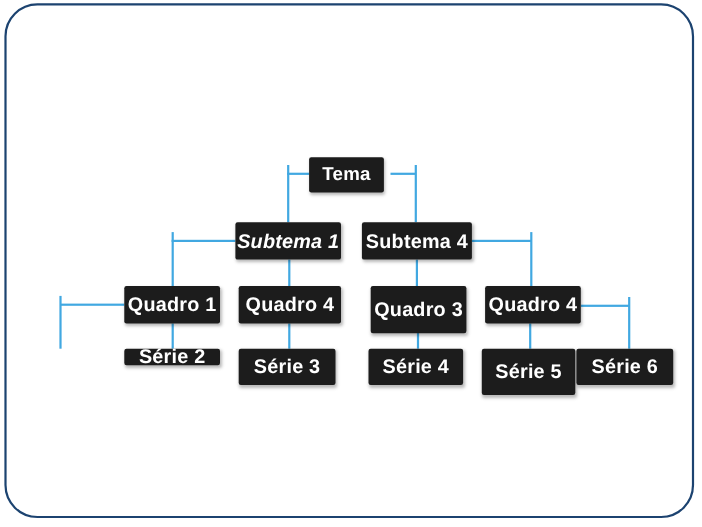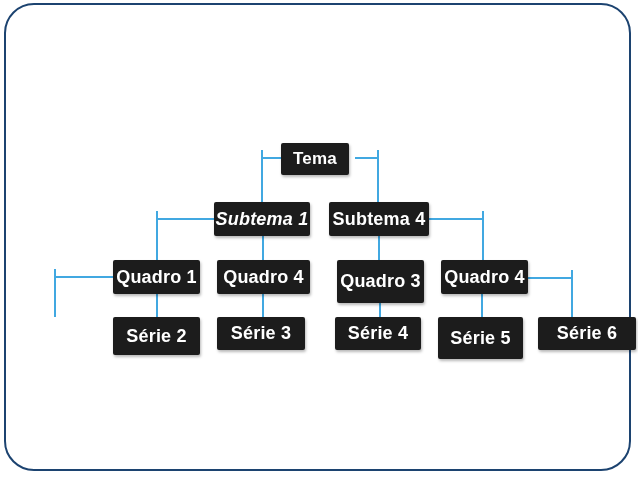--- a/index.html
+++ b/index.html
@@ -43,25 +43,25 @@
 
   
   #tema     {left:281px;top:143px;width:68px;height:32px;font-size:17px;}
   #subtema1 {left:214px;top:202px;width:96px;height:34px;font-style:italic;}
   #subtema2 {left:329px;top:202px;width:100px;height:34px;}
   #quadro1  {left:113px;top:260px;width:87px;height:34px;}
   #quadro2  {left:217px;top:260px;width:93px;height:34px;}
   #quadro3  {left:337px;top:260px;width:87px;height:43px;}
   #quadro4  {left:441px;top:260px;width:87px;height:34px;}
   #serie1   {left:13px; top:317px;width:82px;height:33px;}
-  #serie2   {left:113px;top:317px;width:87px;height:38px;text-align:center;}
+  #serie2   {left:113px;top:317px;width:87px;height:15px;text-align:center;}
   #serie3   {left:217px;top:317px;width:88px;height:33px;}
   #serie4   {left:335px;top:317px;width:86px;height:33px;}
   #serie5   {left:438px;top:317px;width:85px;height:42px;}
-  #serie6   {left:538px;top:317px;width:98px;height:33px;}
+  #serie6   {left:524px;top:317px;width:88px;height:33px;}
 
   
   #h-tema-left      {left:261px;top:157px;width:20px;}
   #h-tema-right     {left:355px;top:157px;width:23px;}
   #h-subtema1-left  {left:156px;top:218px;width:58px;}
   #h-subtema2-right {left:429px;top:218px;width:54px;}
   #h-quadro1-left   {left:55px; top:276px;width:58px;}
   #h-quadro4-right  {left:528px;top:277px;width:44px;}
 
   #v-to-subtema1 {left:261px;top:150px;height:52px;}

